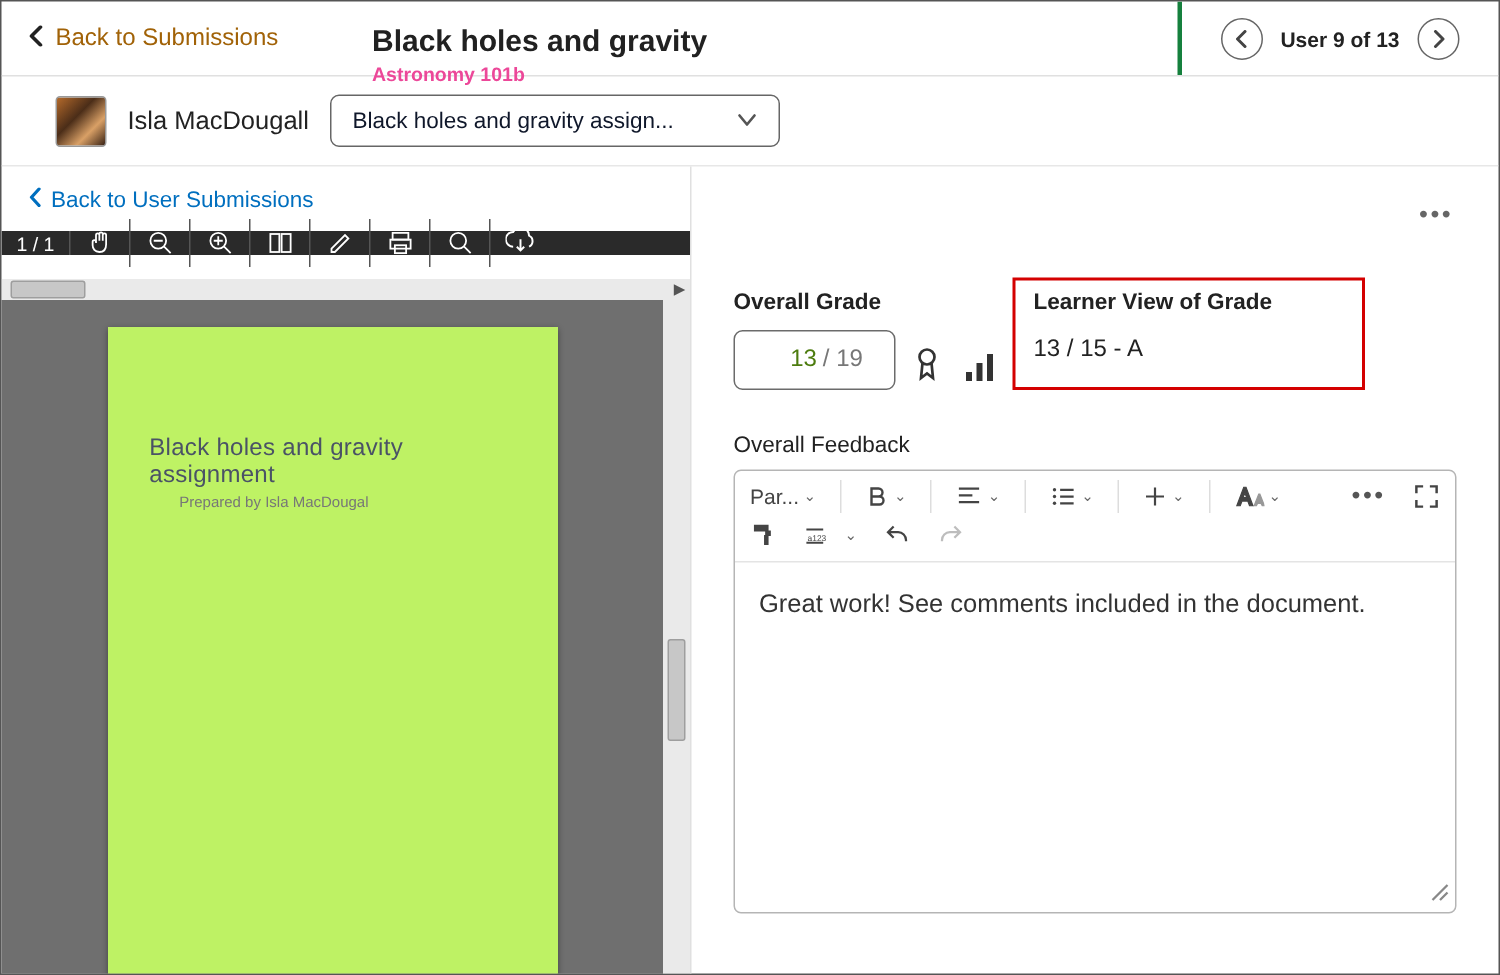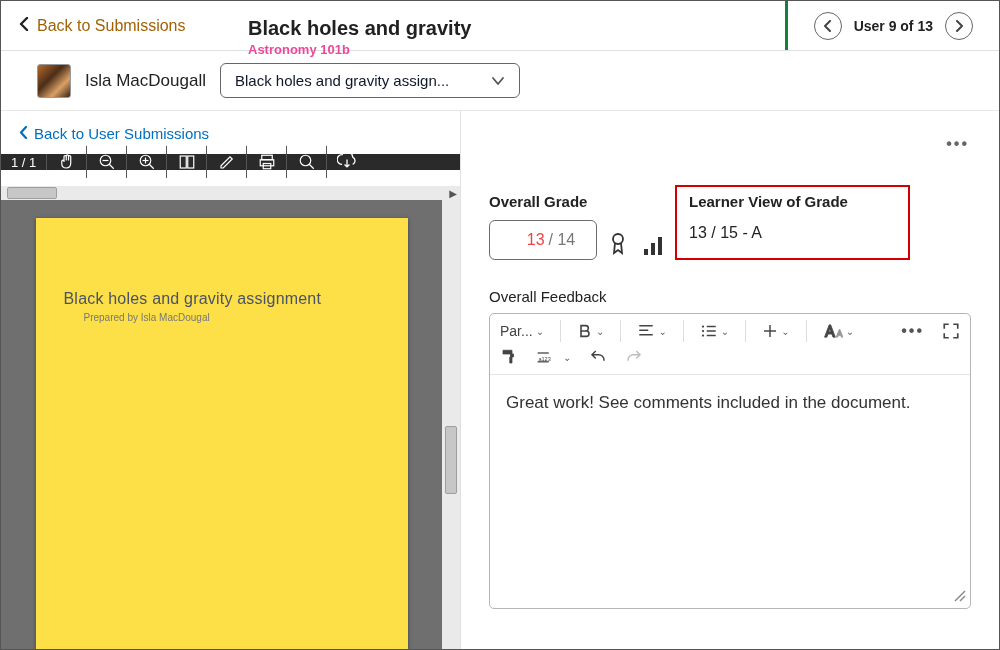--- a/index.html
+++ b/index.html
@@ -37,33 +37,33 @@
   .pdf-toolbar { background:#2a2a2a; height:16px; display:flex; align-items:center; padding:0 4px 0 0; gap:0; }
   .pdf-toolbar .pg { color:#fff; font-size:13px; padding:0 10px; border-right:1px solid #555; height:100%; display:flex; align-items:center; }
   .tbtn { width:40px; height:32px; display:flex; align-items:center; justify-content:center; cursor:pointer; border-right:1px solid #555; }
   .tbtn:last-child { border-right:none; }
   .tbtn svg { stroke:#fff; fill:none; stroke-width:1.6; }
   .pdf-body { position:absolute; top:32px; bottom:0; left:0; right:0; background:#6f6f6f; display:flex; }
   .pdf-scroll-h { position:absolute; top:0; left:0; right:0; height:14px; background:#eaeaea; display:flex; align-items:center; }
   .pdf-scroll-h .thumb { height:12px; background:#c7c7c7; border:1px solid #9e9e9e; width:50px; margin-left:6px; border-radius:2px; }
   .pdf-scroll-h .arrow { position:absolute; right:1px; width:12px; height:12px; display:flex; align-items:center; justify-content:center; font-size:10px; color:#555; }
   .pdf-page-area { position:absolute; top:14px; bottom:0; left:0; right:18px; background:#6f6f6f; padding:18px 18px 0 18px; }
-  .pdf-page { background:#fde047; width:372px; height:100%; padding:72px 28px 0 28px; margin:0 auto; box-shadow:0 1px 4px rgba(0,0,0,0.4); }
+  .pdf-page { background:#bef264; width:300px; height:100%; padding:72px 28px 0 28px; margin:0 auto; box-shadow:0 1px 4px rgba(0,0,0,0.4); }
   .pdf-page h2 { font-size:16px; font-weight:400; color:#4a5266; letter-spacing:0.2px; }
   .pdf-page .prep { font-size:10px; color:#777; margin-top:4px;padding-left:20px; }
   .pdf-scroll-v { position:absolute; top:14px; right:0; bottom:0; width:18px; background:#eaeaea; }
   .pdf-scroll-v .vthumb { position:absolute; top:50%; left:3px; width:12px; height:68px; background:#c7c7c7; border:1px solid #9e9e9e; border-radius:2px; }
 
   
   .right-pane { flex:1; padding:22px 28px 10px 28px; position:relative; }
   .more-top { position:absolute; top:24px; right:30px; color:#666; letter-spacing:2px; font-weight:bold; cursor:pointer; font-size:16px; }
   .grade-row { display:flex; gap:8px; align-items:flex-end; margin-top:58px; }
   .og-col .lbl { font-size:15px; font-weight:600; margin-bottom:10px; }
   .grade-box { border:1px solid #6b6b6b; border-radius:6px; width:108px; height:40px; display:flex; align-items:center; justify-content:center; gap:4px; font-size:16px; }
-  .grade-box .score { color:#ef4444;margin-left:16px; }
+  .grade-box .score { color:#4d7c0f;margin-left:16px; }
   .grade-box .max { color:#777; }
   .grade-icons { display:flex; align-items:flex-end; gap:16px; margin-left:4px; margin-top:28px;}
   .grade-icons .ic { cursor:pointer; }
   .learner-col { border:2px solid #d40000; padding:6px 60px 16px 12px; margin-left:2px; margin-top:-6px;}
   .learner-col .lbl { font-size:15px; font-weight:600; margin-bottom:14px; }
   .learner-col .val { font-size:16px; }
 
   .ofb-label { font-size:15px; font-weight:500; margin-top:28px; margin-bottom:8px; }
   .editor { border:1px solid #b5b5b5; border-radius:5px; height:296px; display:flex; flex-direction:column; position:relative; }
   .editor-tb { border-bottom:0; padding:6px 10px 2px 10px; display:flex; flex-wrap:wrap; align-items:center; gap:4px 12px;}
@@ -208,21 +208,21 @@
   </div>
 
   <div class="right-pane">
     <div class="more-top">•••</div>
 
     <div class="grade-row">
       <div class="og-col">
         <div class="lbl">Overall Grade</div>
         <div class="grade-box">
           <span class="score">13</span>
-          <span class="max">/ 14</span>
+          <span class="max">/ 19</span>
         </div>
       </div>
       <div class="grade-icons">
         <div class="ic">
           <svg width="18" height="24" viewBox="0 0 18 24" fill="none" stroke="#333" stroke-width="1.8">
                 <circle cx="9" cy="7" r="5"></circle>
                 <path d="M6 11 L5 21 L9 18 L13 21 L12 11"></path>
               </svg>
         </div>
         <div class="ic">

